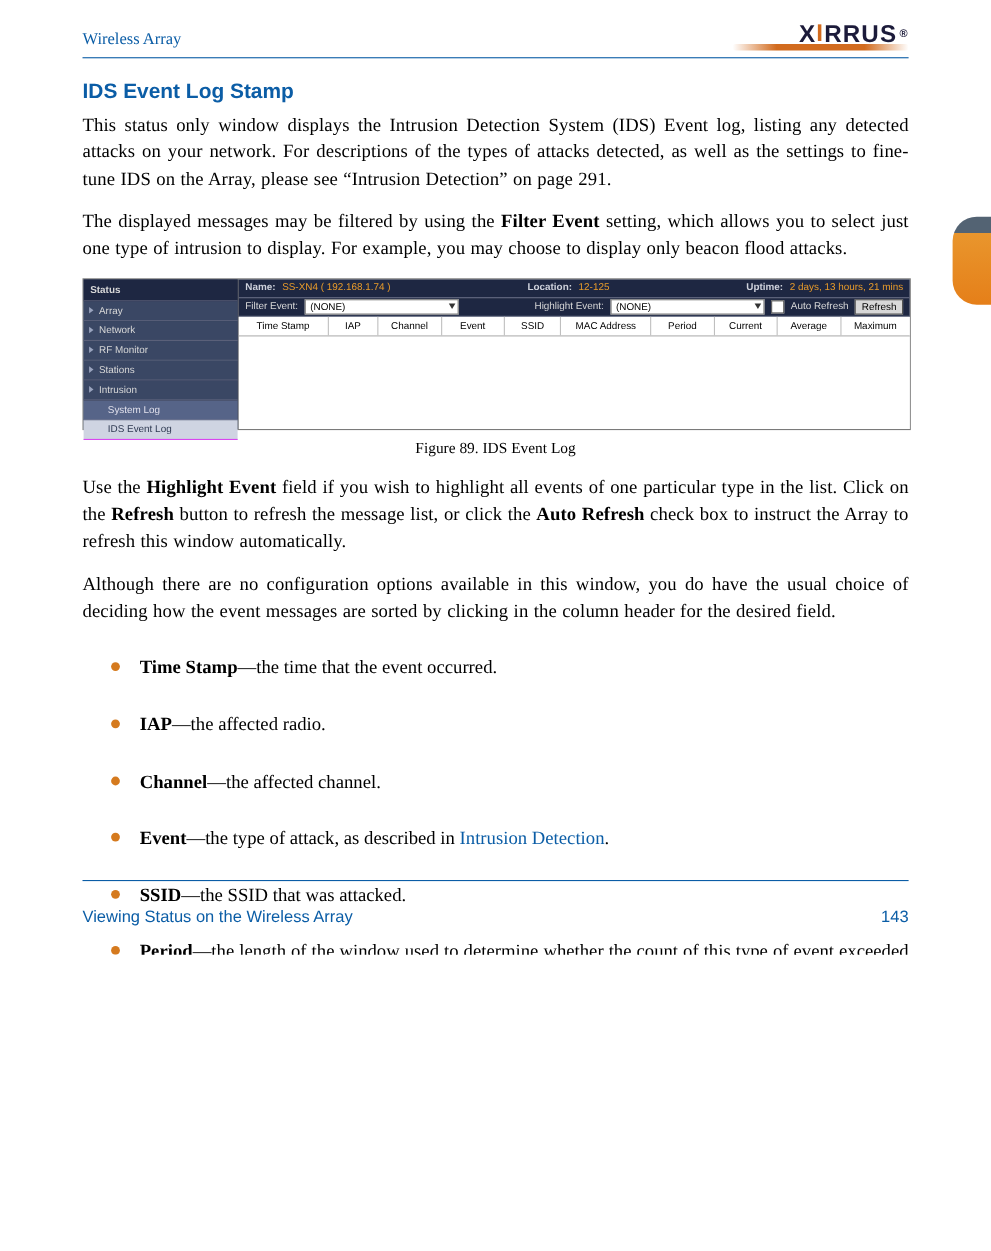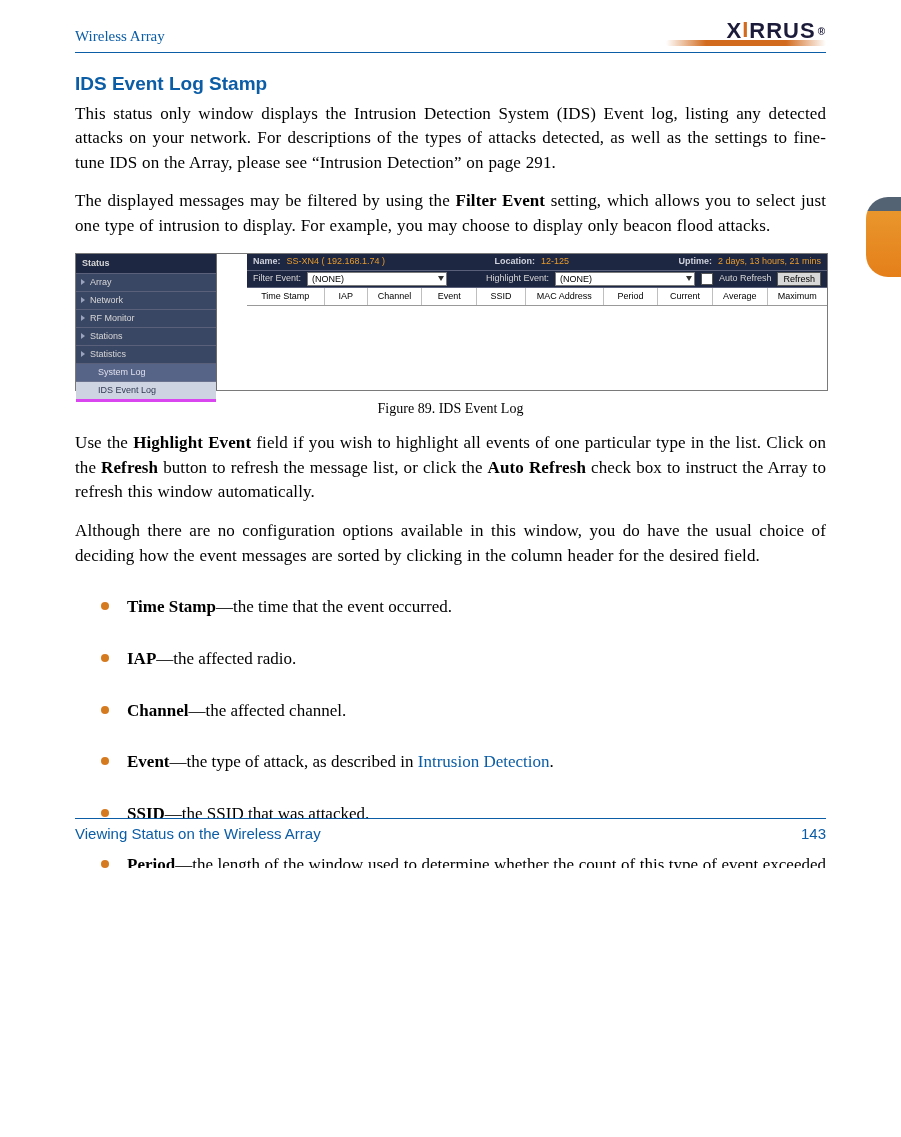--- a/index.html
+++ b/index.html
@@ -155,27 +155,27 @@
   .ids-sidebar .sub {
     background: #566488;
     color: #e0e0ec;
     padding: 2px 6px 2px 22px;
     border-bottom: 1px solid #6a7290;
   }
   .ids-sidebar .sel {
     background: #cfd4e2;
     color: #2f3a52;
     padding: 2px 6px 2px 22px;
-    border-bottom: 3px solid #d946ef;
+    border-bottom: 1px solid #d946ef;
     flex: 1 1 auto;
   }
 
   .ids-main {
     flex: 1 1 auto;
-    display: flex; flex-direction: column; padding-left: 30px;
+    display: flex; flex-direction: column;
   }
   .ids-bar1, .ids-bar2 {
     display: flex; align-items: center;
     background: #1e2742;
     color: #d7d7d7;
     border-bottom: 1px solid #5a6079;
     height: 16px;
     padding: 0 6px;
     gap: 6px;
   }
@@ -223,21 +223,21 @@
     font-size: 9px;
     white-space: nowrap;
   }
   .ids-body { flex: 1 1 auto; background: #fff; }
 
   
   .footer {
     position: absolute;
     left: 75px; right: 75px; bottom: 26px;
     border-top: 1px solid #0b5da6;
-    padding-top: 6px;
+    padding-top: 24px;
     font-size: 15px;
     font-family: Arial, Helvetica, sans-serif;
     color: #0b5da6;
     display:flex; justify-content: space-between;
   }
 </style>
 </head>
 <body>
 
 <div class="page">
@@ -264,21 +264,21 @@
       <span>The displayed messages may be filtered by using the </span><span class="bold">Filter Event</span><span> setting, which allows you to select just one type of intrusion to display. For example, you may choose to display only beacon flood attacks.</span>
     </p>
 
     <div class="ids-shot">
       <div class="ids-sidebar">
         <div class="hd">Status</div>
         <div class="itm">Array</div>
         <div class="itm">Network</div>
         <div class="itm">RF Monitor</div>
         <div class="itm">Stations</div>
-        <div class="itm">Statistics</div>
+        <div class="itm">Intrusion</div>
         <div class="sub">System Log</div>
         <div class="sel">IDS Event Log</div>
       </div>
 
       <div class="ids-main">
         <div class="ids-bar1">
           <span class="k">Name:</span>
           <span class="v">SS-XN4   ( 192.168.1.74 )</span>
           <span class="flex-sp"></span>
           <span class="k">Location:</span>

